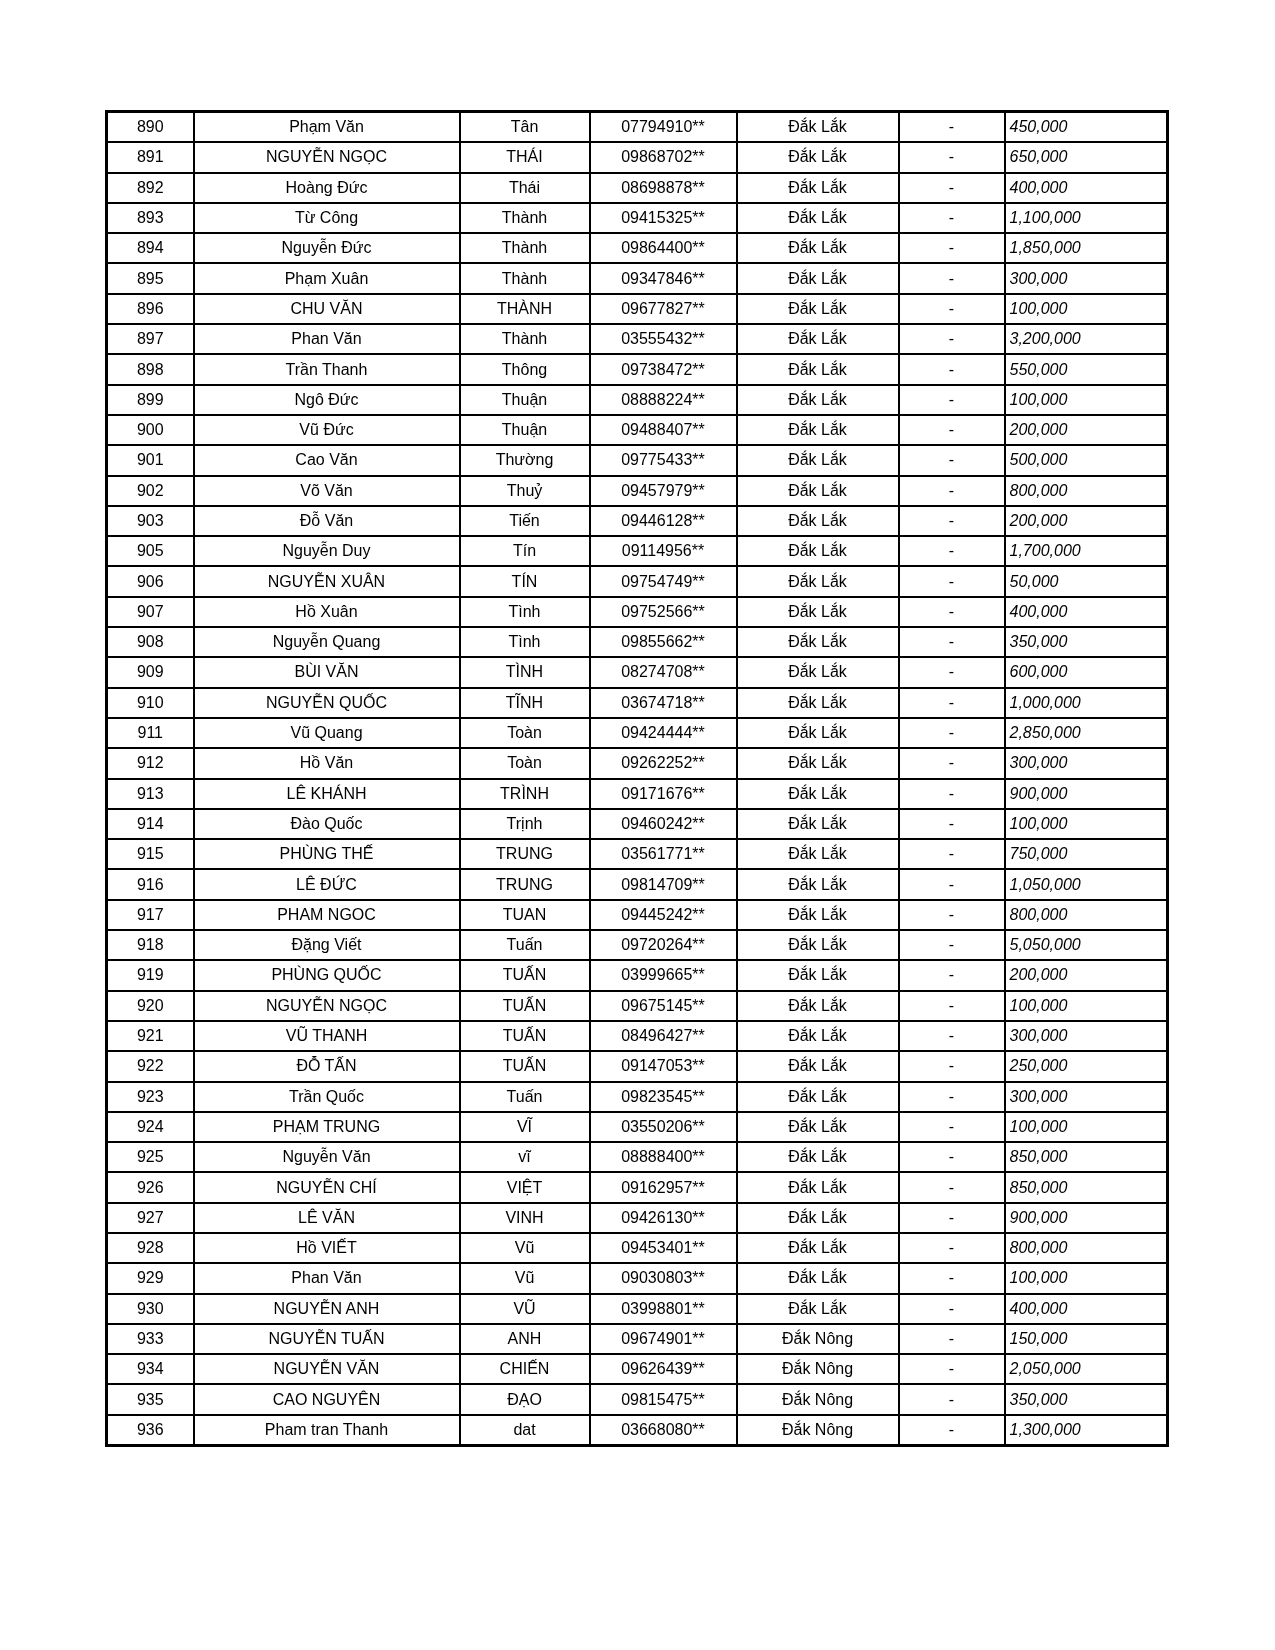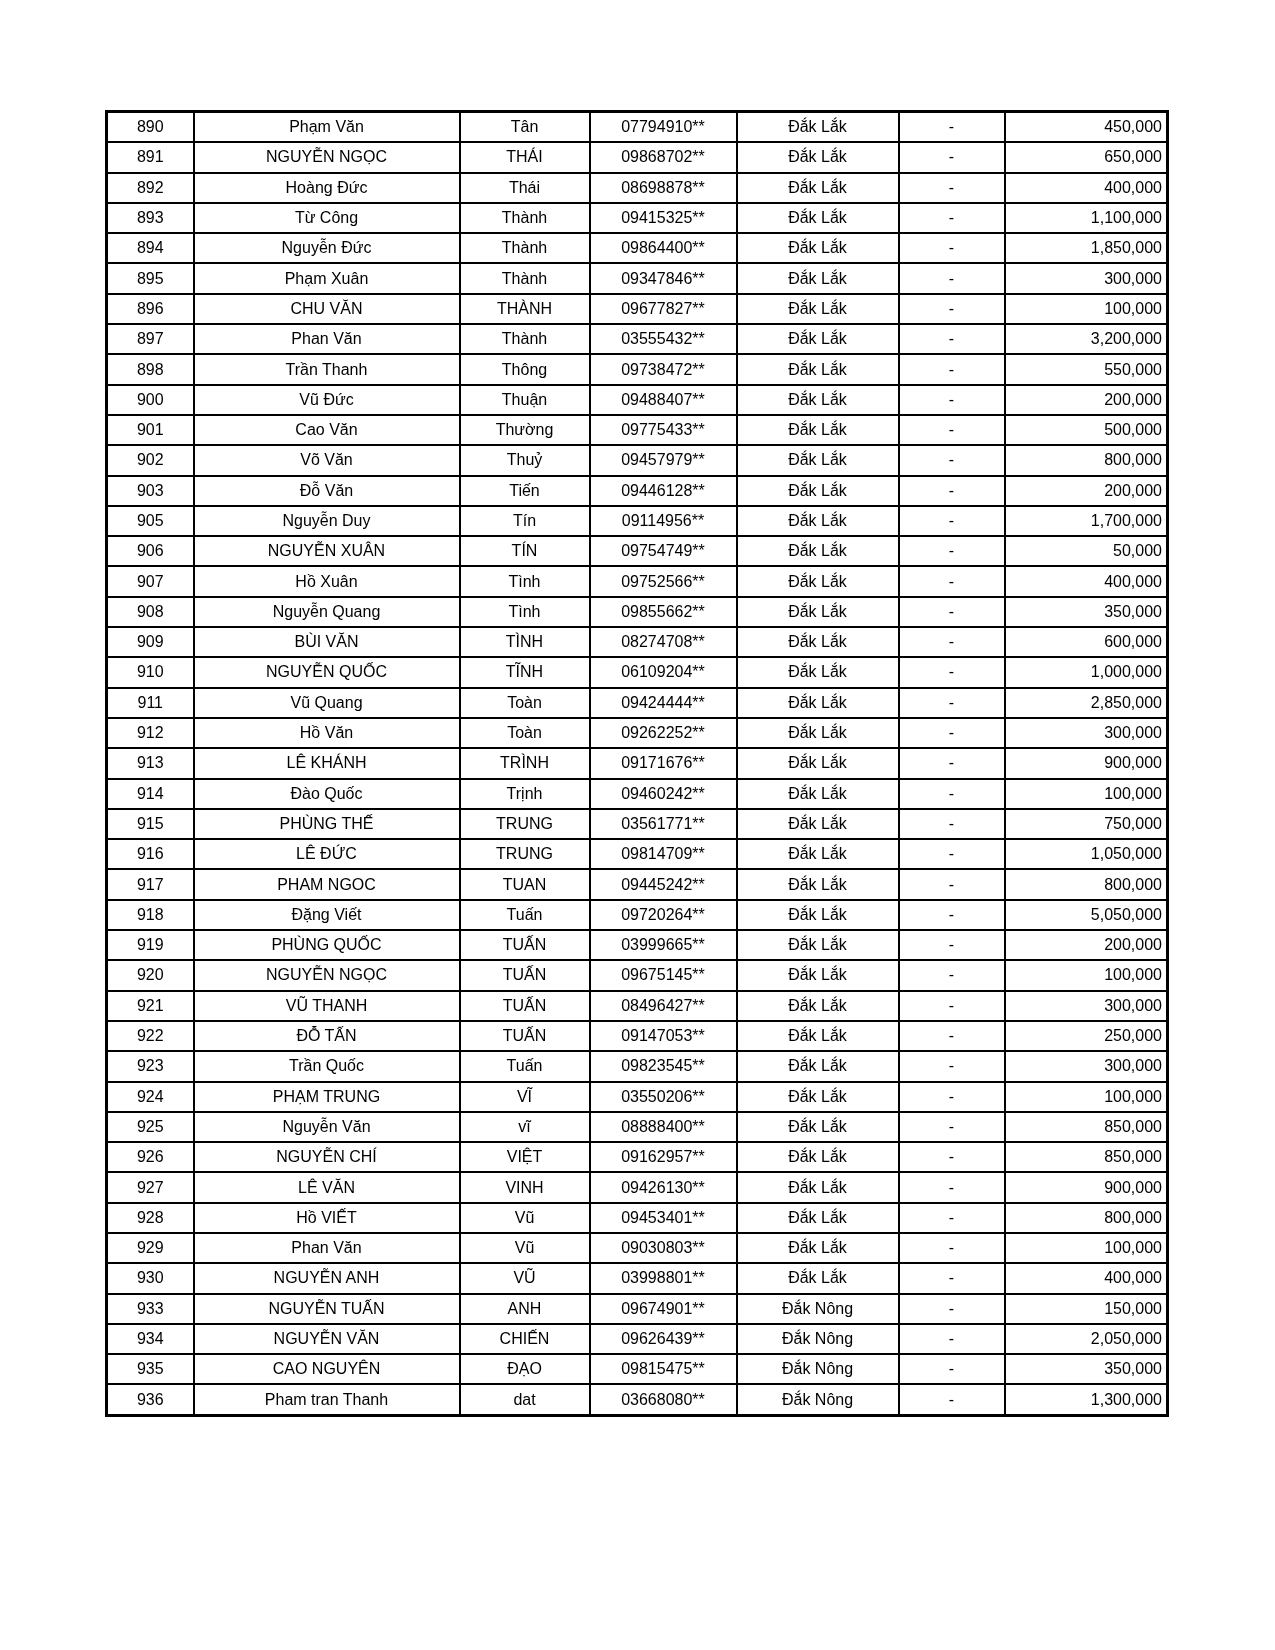--- a/index.html
+++ b/index.html
@@ -34,22 +34,23 @@
     height: 28.3px;
     font-size: 16px;
     line-height: 1;
     text-align: center;
     vertical-align: middle;
     padding: 0 4px;
     white-space: nowrap;
     overflow: hidden;
   }
   table.payment-table td.amount {
-    text-align: right;
-    padding-right: 4px;
+    text-align: left;
+    padding-right: 26px;
+    font-style: italic;
   }
 </style>
 </head>
 <body>
 
 <div class="sheet">
   <table class="payment-table">
     <colgroup>
       <col style="width:87px">
       <col style="width:266px">
@@ -135,20 +136,29 @@
         <tr>
           <td>898</td>
           <td>Trần Thanh</td>
           <td>Thông</td>
           <td>09738472**</td>
           <td>Đắk Lắk</td>
           <td>-</td>
           <td class="amount">550,000</td>
         </tr>
         <tr>
+          <td>899</td>
+          <td>Ngô Đức</td>
+          <td>Thuận</td>
+          <td>08888224**</td>
+          <td>Đắk Lắk</td>
+          <td>-</td>
+          <td class="amount">100,000</td>
+        </tr>
+        <tr>
           <td>900</td>
           <td>Vũ Đức</td>
           <td>Thuận</td>
           <td>09488407**</td>
           <td>Đắk Lắk</td>
           <td>-</td>
           <td class="amount">200,000</td>
         </tr>
         <tr>
           <td>901</td>
@@ -219,21 +229,21 @@
           <td>TÌNH</td>
           <td>08274708**</td>
           <td>Đắk Lắk</td>
           <td>-</td>
           <td class="amount">600,000</td>
         </tr>
         <tr>
           <td>910</td>
           <td>NGUYỄN QUỐC</td>
           <td>TĨNH</td>
-          <td>06109204**</td>
+          <td>03674718**</td>
           <td>Đắk Lắk</td>
           <td>-</td>
           <td class="amount">1,000,000</td>
         </tr>
         <tr>
           <td>911</td>
           <td>Vũ Quang</td>
           <td>Toàn</td>
           <td>09424444**</td>
           <td>Đắk Lắk</td>

